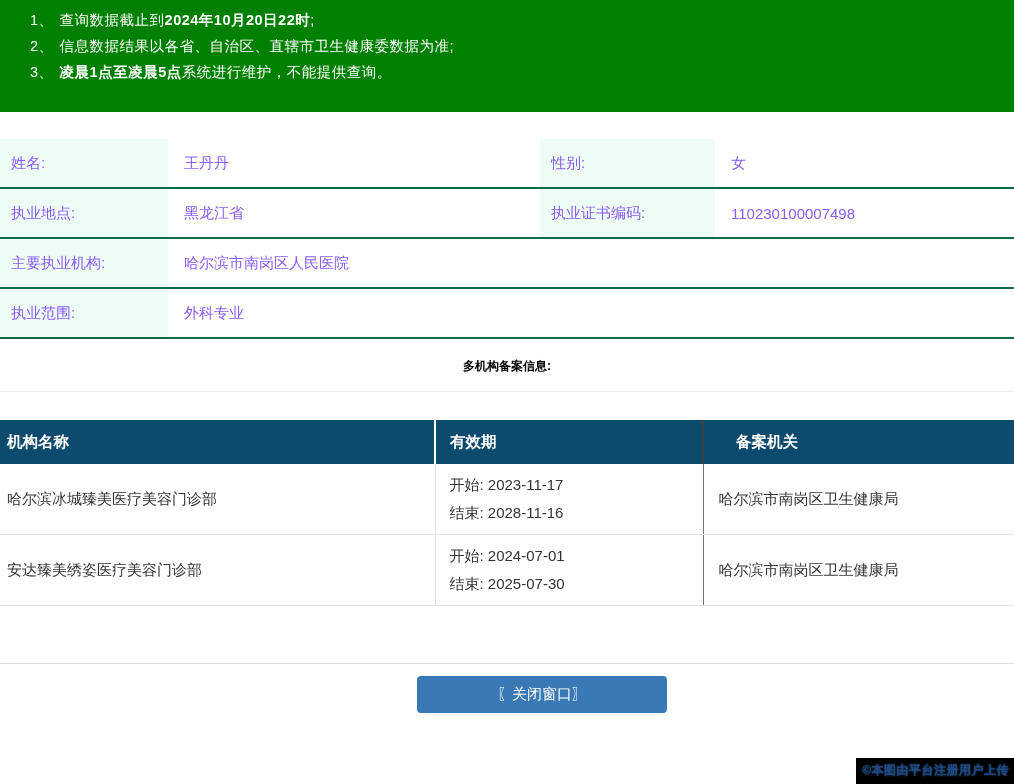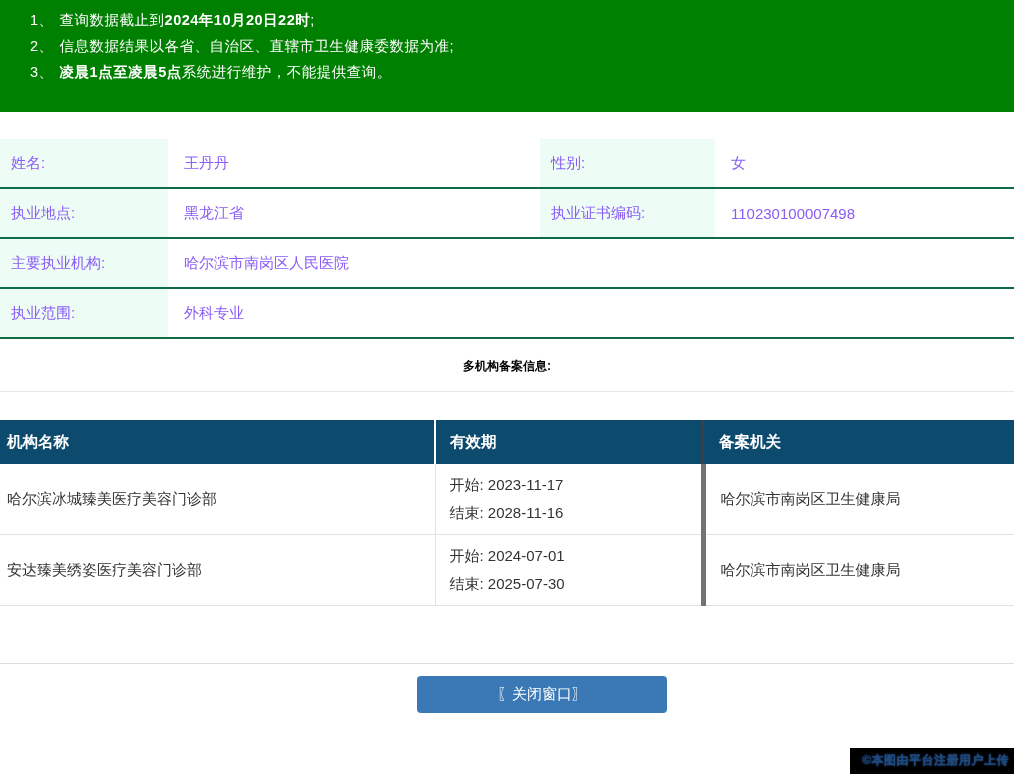--- a/index.html
+++ b/index.html
@@ -81,30 +81,30 @@
     background: #0c4a6e;
     color: #ffffff;
     height: 42px;
     font-size: 15.5px;
     font-weight: 700;
     text-align: left;
     vertical-align: middle;
   }
   .org-table th.c1 { padding-left: 7px; border-right: 2px solid #ffffff; }
   .org-table th.c2 { padding-left: 14px; border-right: 2px solid #404040; }
-  .org-table th.c3 { padding-left: 15px; }
+  .org-table th.c3 { padding-left: 32px; }
   .org-table td {
     height: 68px;
     font-size: 15px;
     color: #333333;
     vertical-align: middle;
     border-bottom: 1px solid #e3e3e3;
   }
   .org-table td.c1 { padding-left: 7px; border-right: 1px solid #e3e3e3; }
-  .org-table td.c2 { padding-left: 14px; border-right: 5px solid #737373; }
+  .org-table td.c2 { padding-left: 14px; border-right: 1px solid #737373; }
   .org-table td.c3 { padding-left: 15px; }
   .validity-line { line-height: 28px; }
 
   
   .footer-hr {
     border: none;
     border-top: 1px solid #dddddd;
     margin: 57px 0 0 0;
   }
   .close-btn {
@@ -137,26 +137,26 @@
     color: rgba(255, 255, 255, 0.35);
     -webkit-text-stroke: 2px rgba(165, 165, 165, 0.65);
     text-shadow: 0 0 1px rgba(160,160,160,0.4);
     pointer-events: none;
   }
 
   
   .credit {
     position: absolute;
     right: 0;
-    bottom: 10px;
+    bottom: 0;
     background: #000000;
     color: #1e4a80;
     font-size: 12px;
     font-weight: 700;
-    padding: 4px 5px 5px 12px;
+    padding: 4px 5px 5px 6px;
     text-shadow: 0 0 2px #2e62a6;
     letter-spacing: 0.5px;
   }
 </style>
 </head>
 <body>
 
 <div class="watermark">抖美无忧</div>
 
 <div class="notice">

